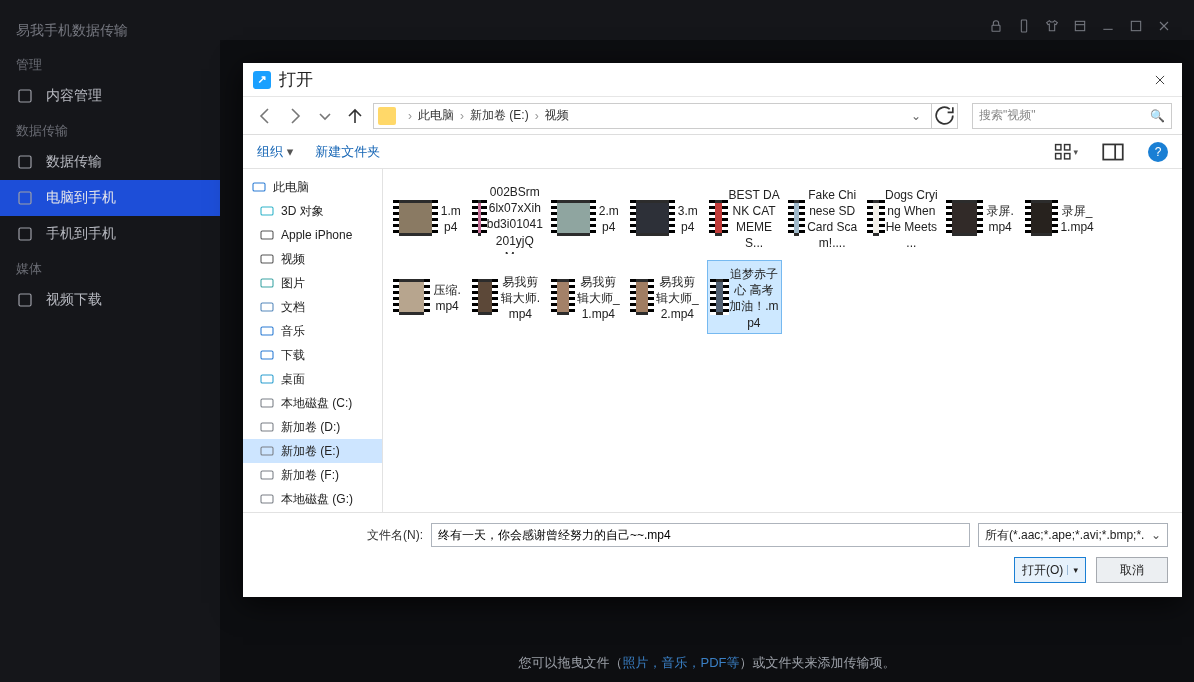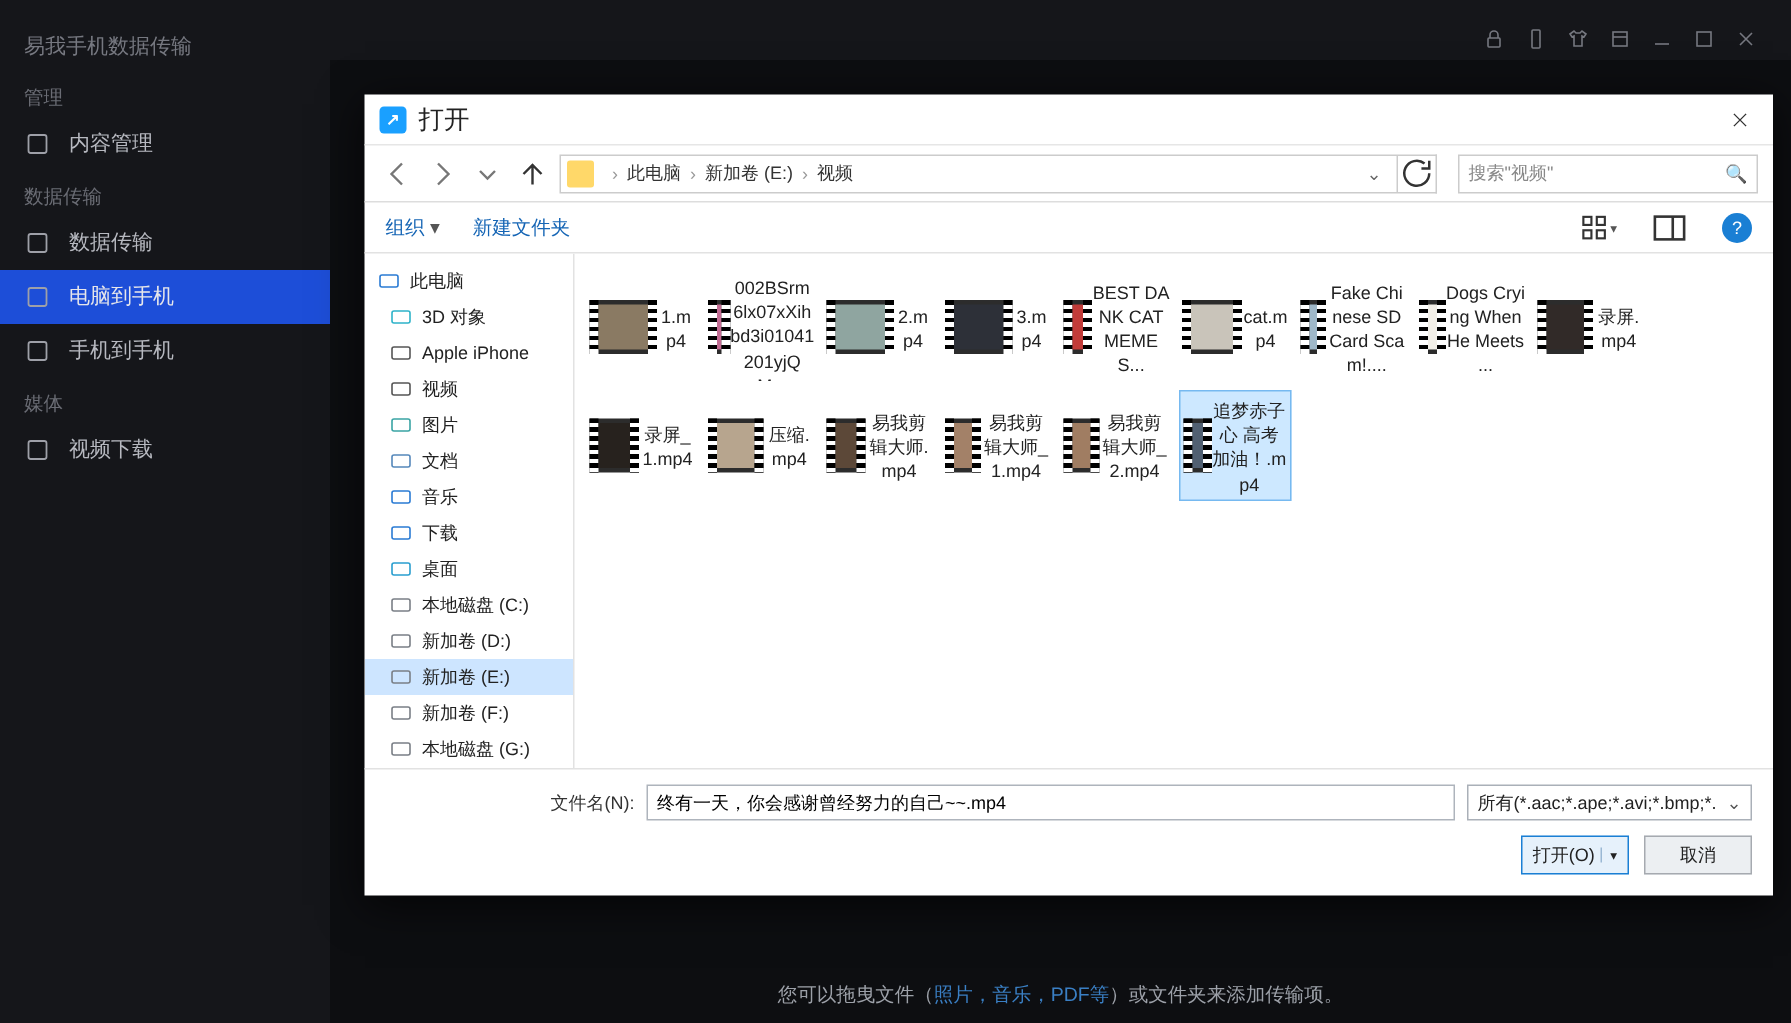--- a/index.html
+++ b/index.html
@@ -390,26 +390,20 @@
             <div class="fname">3.mp4</div>
           </div>
           <div class="file-item">
             <div class="thumb">
               <div class="img" style="background:#c23b39"></div>
             </div>
             <div class="fname">BEST DANK CAT MEMES...</div>
           </div>
           <div class="file-item">
             <div class="thumb">
-              <div class="img" style="background:#c9c4ba"></div>
-            </div>
-            <div class="fname">cat.mp4</div>
-          </div>
-          <div class="file-item">
-            <div class="thumb">
               <div class="img" style="background:#9fb8c9"></div>
             </div>
             <div class="fname">Fake Chinese SD Card Scam!....</div>
           </div>
           <div class="file-item">
             <div class="thumb">
               <div class="img" style="background:#f2efe8"></div>
             </div>
             <div class="fname">Dogs Crying When He Meets ...</div>
           </div>

